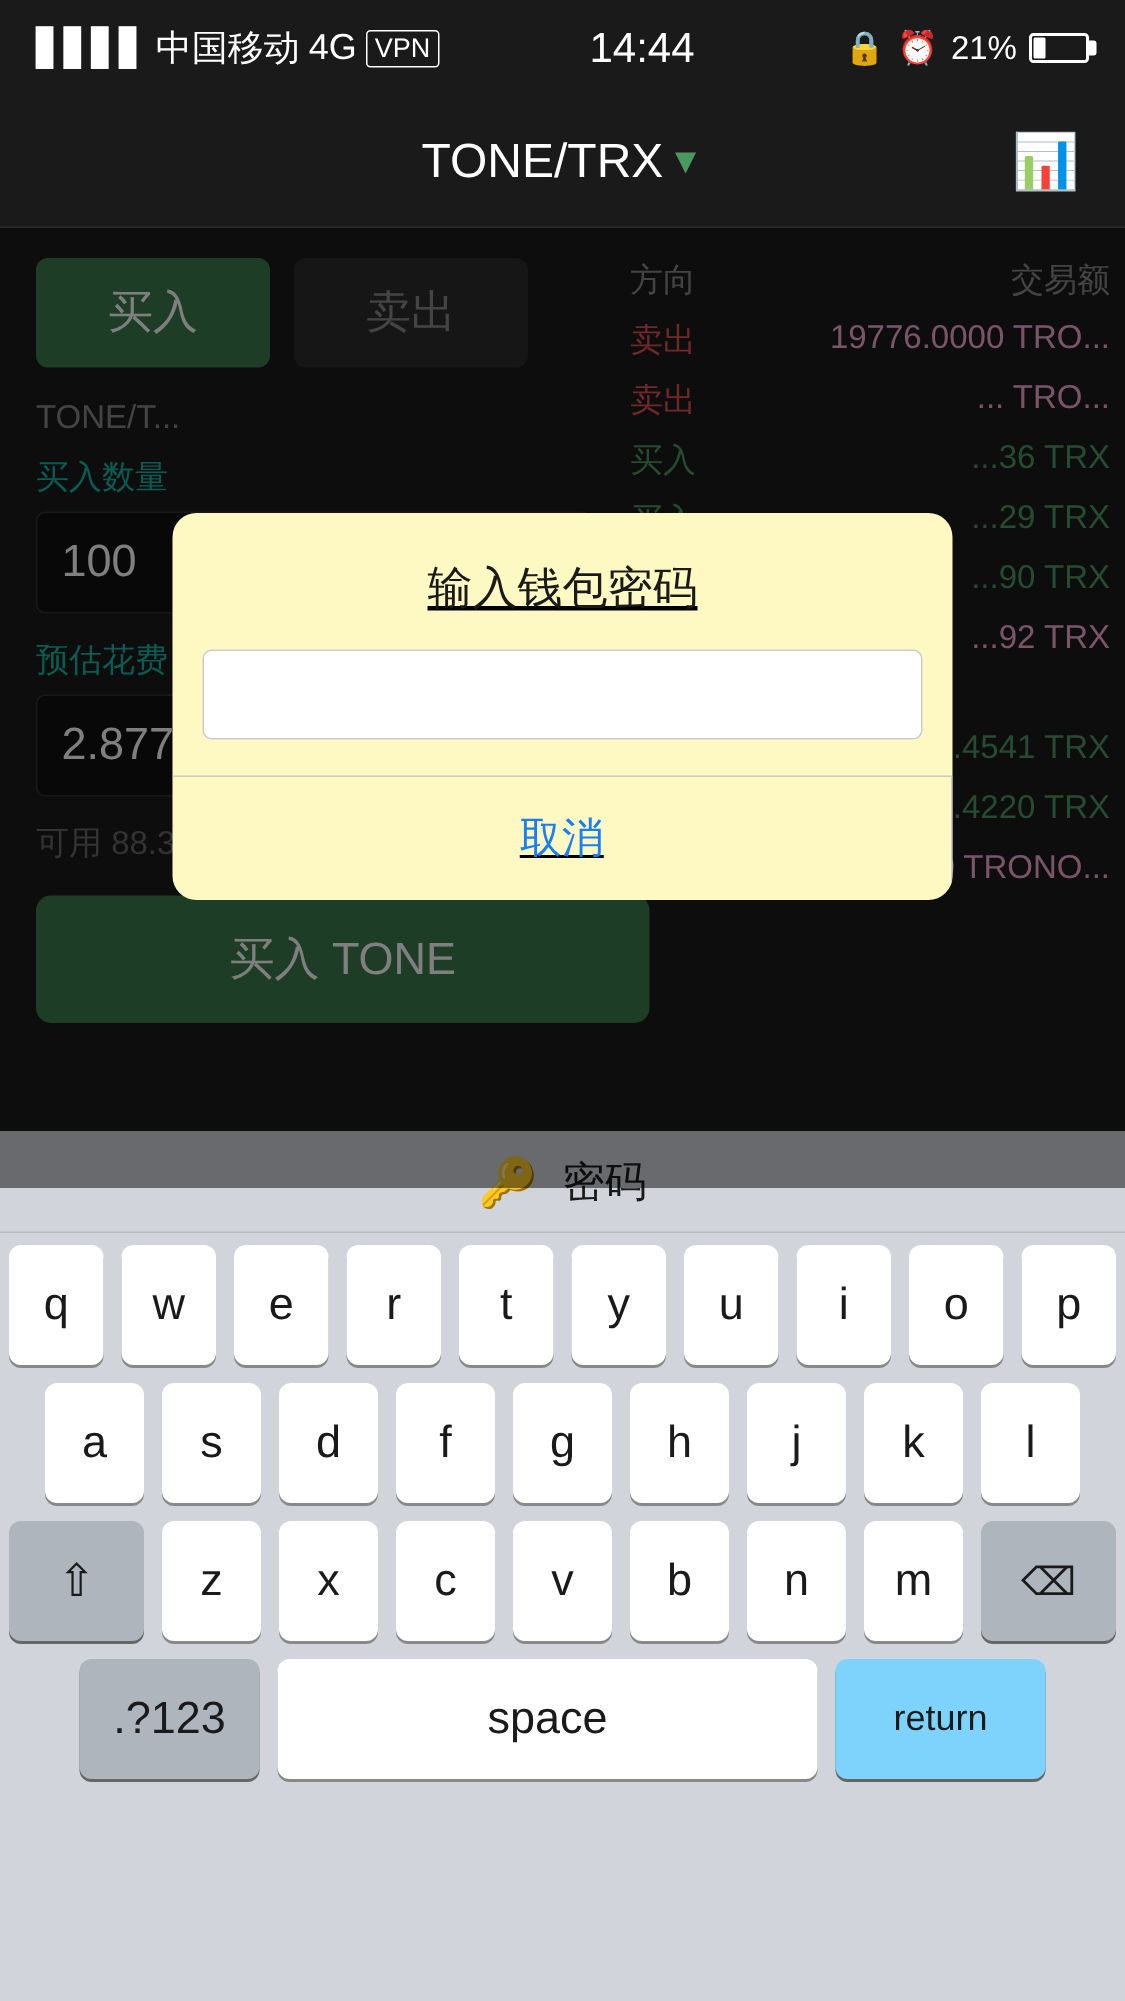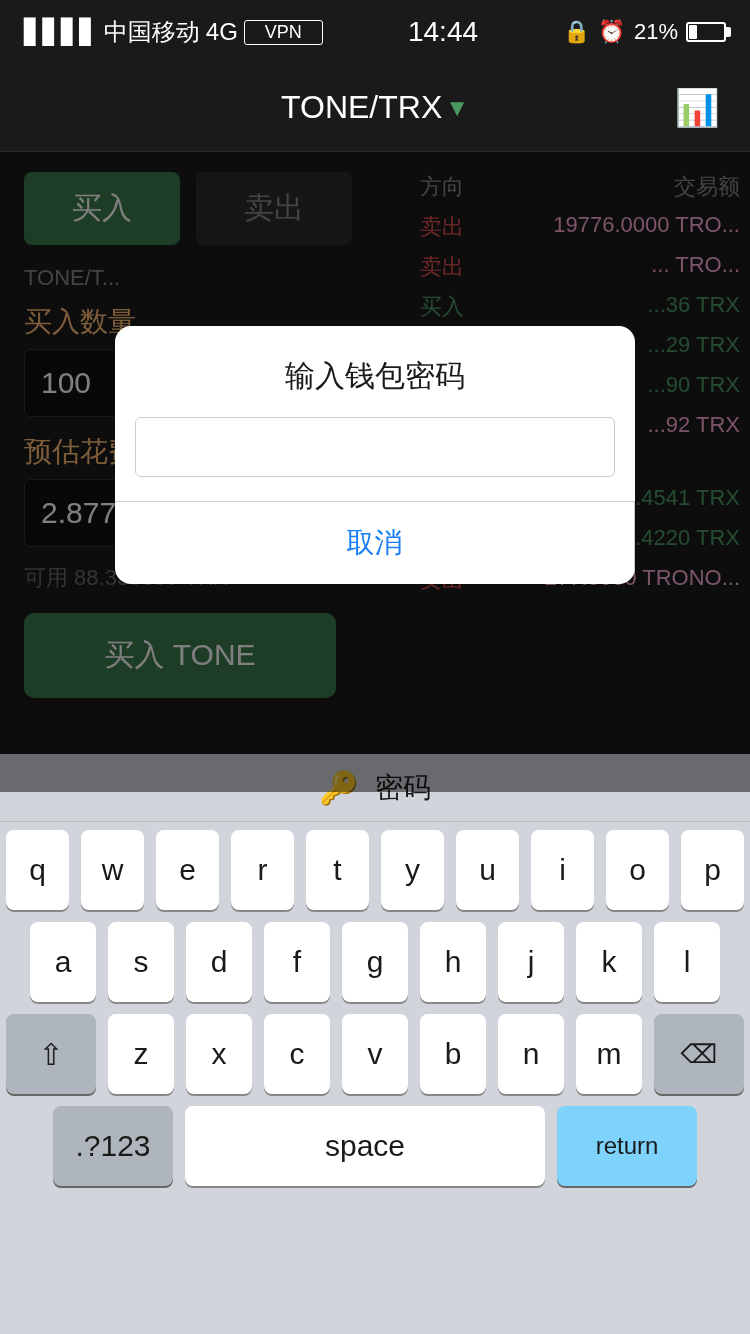--- a/index.html
+++ b/index.html
@@ -115,22 +115,22 @@
       display: flex;
       justify-content: space-between;
       font-size: 22px;
       margin-bottom: 10px;
     }
     .tx-sell-label { color: #e05050; }
     .tx-buy-label { color: #4a9960; }
     .tx-red-value { color: #f9a8d4; }
     .tx-green-value { color: #4a9960; }
     .form-label {
-      color: #fdba74;
-      font-size: 28px;
+      color: #14b8a6;
+      font-size: 22px;
       margin-bottom: 8px;
       font-family: Liberation Serif, serif;
     }
     .form-input-row {
       display: flex;
       align-items: center;
       background: #111;
       border: 1px solid #333;
       border-radius: 6px;
       padding: 16px 16px;
@@ -151,49 +151,50 @@
       white-space: nowrap;
     }
 
     .available-text {
       color: #666;
       font-size: 22px;
       margin-bottom: 20px;
     }
 
     .buy-button {
-      width: 312px;
+      width: 409px;
       background: #3d7a4d;
       color: white;
       font-size: 30px;
       padding: 22px;
       border-radius: 10px;
       border: none;
       text-align: center;
     }
 
     
     .overlay {
       position: absolute;
       top: 0; left: 0; right: 0; bottom: 0;
       background: rgba(0,0,0,0.5);
       z-index: 10;
     }
 
     
     .dialog {
       position: absolute;
-      top: 174px;
+      top: 190px;
       left: 50%;
       transform: translateX(-50%);
       width: 520px;
-      background: #ffffff;
+      background: #fef9c3;
       border-radius: 16px;
       z-index: 20;
       overflow: hidden;
+      text-decoration: underline;
     }
     .dialog-title {
       text-align: center;
       font-size: 30px;
       font-weight: 500;
       color: #1a1a1a;
       padding: 30px 20px 20px;
     }
     .dialog-input-wrap {
       margin: 0 20px 24px;
@@ -297,21 +298,21 @@
     }
   </style>
 </head>
 <body>
 
 <div class="status-bar">
   <div class="status-left">
     <span>▋▋▋▋</span>
     <span>中国移动</span>
     <span>4G</span>
-    <span style="border:1.5px solid white;padding:1px 20px;border-radius:3px;font-size:18px;">VPN</span>
+    <span style="border:1.5px solid white;padding:1px 5px;border-radius:3px;font-size:18px;">VPN</span>
   </div>
   <div class="status-center">14:44</div>
   <div class="status-right">
     <span>🔒</span>
     <span>⏰</span>
     <span>21%</span>
     <div class="battery-icon">
       <div class="battery-fill"></div>
     </div>
   </div>

